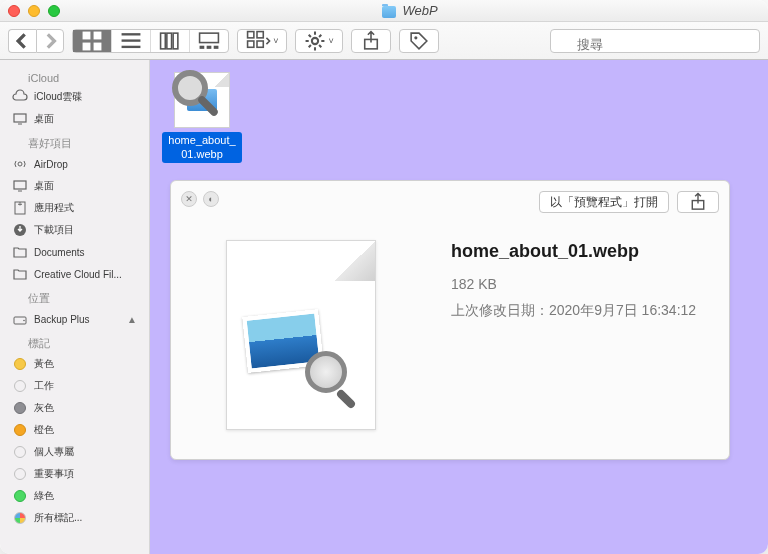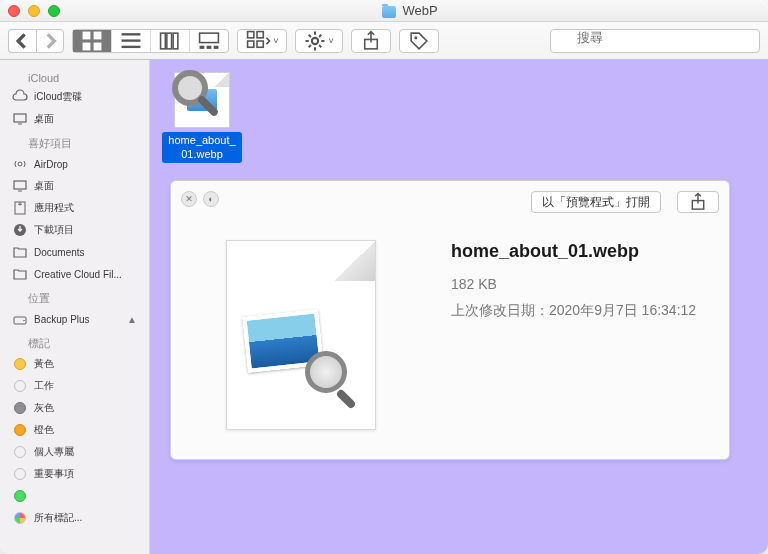--- a/index.html
+++ b/index.html
@@ -5,36 +5,36 @@
     * { margin: 0; padding: 0; box-sizing: border-box; }
     body { font-family: -apple-system, "Helvetica Neue", Arial, sans-serif; font-size: 13px; background: #fff; width: 768px; height: 554px; overflow: hidden; border-radius: 10px; box-shadow: 0 10px 40px rgba(0,0,0,0.2); }
     
     
     .titlebar { height: 22px; background: linear-gradient(#f9f9f9, #ececec); display: flex; align-items: center; padding: 0 8px; border-bottom: 1px solid #d6d6d6; }
     .traffic-lights { display: flex; gap: 8px; }
     .traffic-light { width: 12px; height: 12px; border-radius: 50%; }
     .tl-close { background: #ff5f57; border: 0.5px solid #e24238; }
     .tl-min { background: #febc2e; border: 0.5px solid #dea022; }
     .tl-max { background: #28c840; border: 0.5px solid #1ea82b; }
-    .title-center { flex: 1; display: flex; align-items: flex-end; justify-content: center; gap: 6px; color: #4a4a4a; font-size: 13px; }
+    .title-center { flex: 1; display: flex; align-items: flex-end; justify-content: center; gap: 6px; color: #4a4a4a; font-size: 13px; font-style: italic; }
     .folder-icon-small { width: 14px; height: 12px; background: linear-gradient(#83caf7, #5aaae5); border-radius: 2px; position: relative; }
     .folder-icon-small::before { content: ''; position: absolute; top: -2px; left: 0; width: 6px; height: 2px; background: #7cbef0; border-radius: 1px 1px 0 0; }
     
     
     .toolbar { height: 38px; background: linear-gradient(#fafafa, #f3f3f3); border-bottom: 1px solid #c3c3c3; display: flex; align-items: center; padding: 0 8px; gap: 8px; }
     .nav-btns { display: flex; }
     .nav-btn { width: 28px; height: 24px; background: #fff; border: 1px solid #c8c8c8; display: flex; align-items: center; justify-content: center; color: #555; font-size: 14px; cursor: pointer; }
     .nav-btn:first-child { border-radius: 4px 0 0 4px; border-right: none; }
     .nav-btn:last-child { border-radius: 0 4px 4px 0; }
     .tool-group { display: flex; background: #fff; border: 1px solid #c8c8c8; border-radius: 4px; height: 24px; }
     .tool-seg { padding: 0 8px; display: flex; align-items: center; justify-content: center; color: #555; border-right: 1px solid #dcdcdc; cursor: pointer; }
     .tool-seg:last-child { border-right: none; }
     .tool-seg.active { background: #7a7a7a; color: #fff; }
     .tool-btn { height: 24px; padding: 0 8px; background: #fff; border: 1px solid #c8c8c8; border-radius: 4px; display: flex; align-items: center; justify-content: center; color: #555; cursor: pointer; }
-    .search-box { height: 24px; flex: 0 0 200px; background: #fff; border: 1px solid #c8c8c8; border-radius: 4px; display: flex; align-items: flex-start; padding: 0 6px; margin-left: auto; gap: 20px; }
+    .search-box { height: 24px; flex: 0 0 200px; background: #fff; border: 1px solid #c8c8c8; border-radius: 4px; display: flex; align-items: flex-end; padding: 0 6px; margin-left: auto; gap: 20px; }
     .search-box input { border: none; outline: none; font-size: 13px; flex: 1; background: transparent; }
     
     
     .content { display: flex; height: calc(554px - 22px - 38px); }
     .sidebar { width: 150px; background: #f2f0f2; border-right: 1px solid #d6d6d6; overflow-y: auto; padding: 6px 0; }
     .sb-heading { font-size: 11px; color: #8a8a8a; padding: 6px 28px 2px; font-weight: 500; }
     .sb-item { display: flex; align-items: center; gap: 6px; padding: 3px 12px; color: #3a3a3a; cursor: pointer; }
     .sb-icon { width: 16px; height: 16px; display: flex; align-items: center; justify-content: center; color: #646464; flex-shrink: 0; }
     .sb-label { font-size: 10px; white-space: nowrap; overflow: hidden; text-overflow: ellipsis; flex: 1; }
     .eject-i { margin-left: auto; color: #777; font-size: 10px; }
@@ -50,21 +50,21 @@
     .file-item { width: 80px; text-align: center; cursor: pointer; }
     .file-thumb { width: 56px; height: 56px; margin: 0 auto 4px; background: #fff; border: 1px solid #d0d0d0; position: relative; display: flex; align-items: center; justify-content: center; }
     .file-thumb::before { content: ''; position: absolute; top: 0; right: 0; width: 14px; height: 14px; background: linear-gradient(135deg, transparent 50%, #e0e0e0 50%); }
     .file-thumb-inner { width: 30px; height: 22px; background: linear-gradient(#79bdf2, #3c8cd4); border-radius: 2px; position: relative; }
     .file-name { background: #0063e1; color: #fff; font-size: 11px; padding: 1px 4px; border-radius: 3px; display: inline-block; word-break: break-all; line-height: 1.3; }
     
     
     .ql-panel { position: absolute; left: 20px; top: 120px; width: 560px; height: 280px; background: #fbfbfb; border: 1px solid #d0d0d0; border-radius: 6px; box-shadow: 0 2px 4px rgba(0,0,0,0.08); display: flex; padding: 0; }
     .ql-header { position: absolute; top: 10px; left: 10px; display: flex; gap: 6px; }
     .ql-hb { width: 16px; height: 16px; border-radius: 50%; background: #e8e8e8; border: 1px solid #ccc; display: flex; align-items: center; justify-content: center; font-size: 9px; color: #777; cursor: pointer; }
-    .ql-actions { position: absolute; top: 10px; right: 10px; display: flex; gap: 16px; }
+    .ql-actions { position: absolute; top: 10px; right: 10px; display: flex; gap: 8px; }
     .ql-action-btn { height: 22px; padding: 0 10px; background: #fff; border: 1px solid #c8c8c8; border-radius: 4px; font-size: 12px; color: #333; display: flex; align-items: center; cursor: pointer; }
     .ql-preview { flex: 0 0 260px; display: flex; align-items: center; justify-content: center; padding-top: 30px; }
     .ql-doc { width: 150px; height: 190px; background: #fff; border: 1px solid #d8d8d8; position: relative; box-shadow: 0 1px 3px rgba(0,0,0,0.1); }
     .ql-doc::after { content: ''; position: absolute; top: 0; right: 0; width: 40px; height: 40px; background: linear-gradient(135deg, #fff 0%, #fff 50%, #e8e8e8 50%, #d0d0d0 100%); }
     .ql-doc::before { content: ''; position: absolute; top: 0; right: 0; width: 40px; height: 40px; background: linear-gradient(135deg, transparent 48%, #c0c0c0 48%, #c0c0c0 50%, transparent 50%); }
     .ql-pic { position: absolute; left: 18px; top: 72px; width: 76px; height: 56px; background: linear-gradient(#87ceeb 0%, #87ceeb 45%, #2e7dc9 45%, #1a5a9e 100%); border: 4px solid #fff; box-shadow: 0 1px 3px rgba(0,0,0,0.3); transform: rotate(-6deg); }
     .ql-loupe { position: absolute; right: 28px; bottom: 36px; }
     .ql-loupe .ring { width: 42px; height: 42px; border: 5px solid #888; border-radius: 50%; background: radial-gradient(#f0f0f0, #c8c8c8); }
     .ql-loupe .handle { position: absolute; right: -10px; bottom: -10px; width: 22px; height: 8px; background: #666; border-radius: 4px; transform: rotate(45deg); }
     .ql-info { flex: 1; padding: 60px 20px 20px; }
@@ -296,20 +296,21 @@
       <div class="sb-item">
         <div class="sb-icon">
           <div class="tag-dot "></div>
         </div>
         <span class="sb-label">重要事項</span>
       </div>
       <div class="sb-item">
         <div class="sb-icon">
           <div class="tag-dot green"></div>
         </div>
+        <span class="sb-label">綠色</span>
       </div>
       <div class="sb-item">
         <div class="sb-icon">
           <div class="tag-all"></div>
         </div>
         <span class="sb-label">所有標記...</span>
       </div>
     </div>
 
   <div class="file-area">

